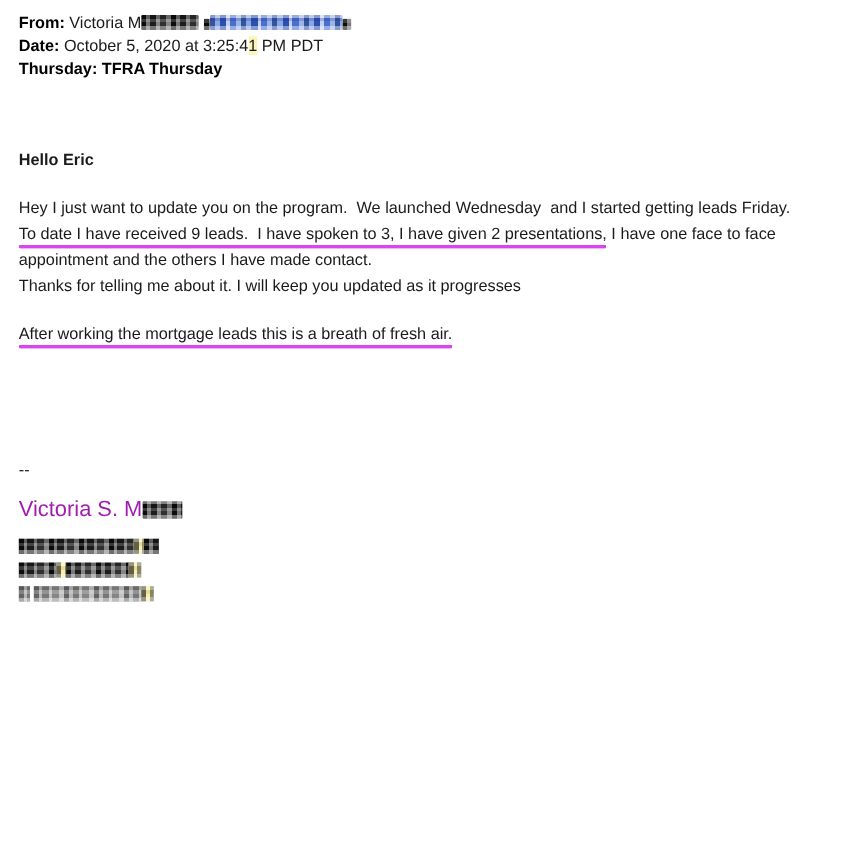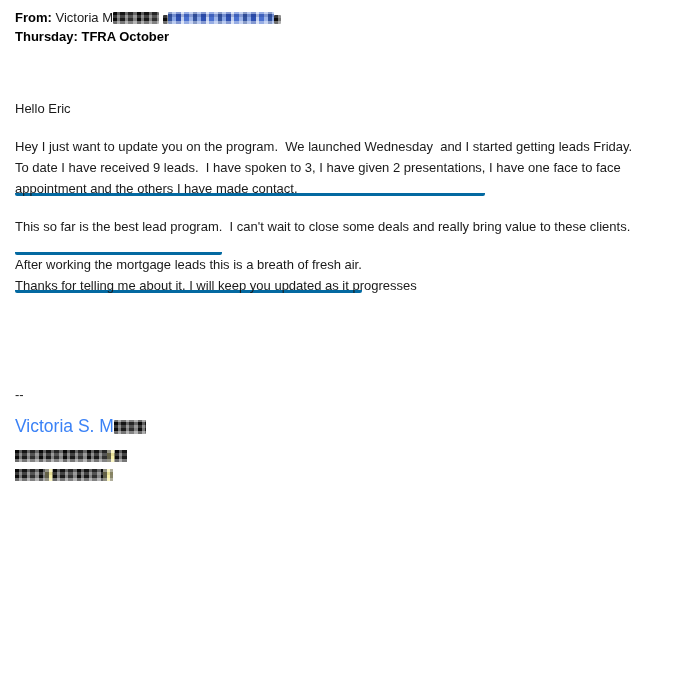--- a/index.html
+++ b/index.html
@@ -11,25 +11,25 @@
     background:#ffffff;
     font-family:"Liberation Sans", sans-serif;
     font-size:13px; color:#1a1a1a;
     overflow:hidden;
   }
   .hline { line-height:18.5px; white-space:pre-wrap; }
   .b { font-weight:bold; color:#000; }
   .t { white-space:pre-wrap; }
   .hl { background:#fbf5bc; }
   .p { margin:17px 0 0 0; line-height:21px; white-space:pre-wrap; }
-  .p.greet { margin-top:52px; }
+  .p.greet { margin-top:52px;font-weight:bold; }
   .p.tight { margin-top:0; }
-  .ul { border-bottom:3px solid #0369a1; padding-bottom:18px; border-radius:2px; }
+  .ul { border-bottom:3px solid #d946ef; padding-bottom:2px; border-radius:2px; }
   .sig-divider { margin-top:88px; line-height:21px; }
-  .sig-name { margin-top:10px; font-size:17.5px; line-height:23px; color:#3b82f6; white-space:pre-wrap; }
+  .sig-name { margin-top:10px; font-size:17.5px; line-height:23px; color:#a21caf; white-space:pre-wrap; }
   .sig { margin-top:12px; }
   .sigline { height:12px; margin-bottom:7px; display:flex; align-items:stretch; }
   .sigline:last-child { margin-top:8px; }
 
   
   .rx { display:inline-block; height:12px; vertical-align:-2px; border-radius:1px; }
   .seg { height:12px; }
   .rx.dark, .seg.dark {
     background-color:#3a3a3a;
     background-image:
@@ -69,29 +69,29 @@
   .sp { display:inline-block; width:4px; }
   .mr3 { margin-right:3px; }
 </style>
 </head>
 <body>
 
 <div class="email">
 
   <div>
     <div class="hline"><span class="b t">From:</span><span class="t"> Victoria M</span><span class="rx dark" style="width:46px"></span><span class="sp"></span><span class="rx dark" style="width:5px;height:9px"></span><span class="rx blue" style="width:106px"></span><span class="rx dark" style="width:7px;height:9px"></span></div>
-    <div class="hline"><span class="b t">Thursday:</span><span class="b t"> TFRA October</span></div>
+    <div class="hline"><span class="b t">Date:</span><span class="t"> October 5, 2020 at 3:25:4</span><span class="t hl">1</span><span class="t"> PM PDT</span></div>
+    <div class="hline"><span class="b t">Thursday:</span><span class="b t"> TFRA Thursday</span></div>
   </div>
 
   <div>
     <div class="p greet"><span class="t">Hello Eric</span></div>
     <div class="p"><span class="t">Hey I just want to update you on the program.  We launched Wednesday  and I started getting leads Friday.  </span><span class="t ul">To date I have received 9 leads.  I have spoken to 3, I have given 2 presentations,</span><span class="t"> I have one face to face appointment and the others I have made contact.</span></div>
-    <div class="p"><span class="t ul">This so far is the best lead program.</span><span class="t">  I can't wait to close some deals and really bring value to these clients.</span></div>
+    <div class="p tight"><span class="t">Thanks for telling me about it. I will keep you updated as it progresses</span></div>
     <div class="p"><span class="t ul">After working the mortgage leads this is a breath of fresh air.</span></div>
-    <div class="p tight"><span class="t">Thanks for telling me about it. I will keep you updated as it progresses</span></div>
   </div>
 
   <div>
     <div class="sig-divider"><span class="t">--</span></div>
     <div class="sig-name"><span class="t">Victoria S. M</span><span class="rx dark" style="width:32px;height:14px"></span></div>
     <div class="sig">
       <div class="sigline">
           <span class="seg dark" style="width:92px"></span>
           <span class="seg ydark" style="width:8px"></span>
           <span class="seg dark" style="width:12px"></span>

